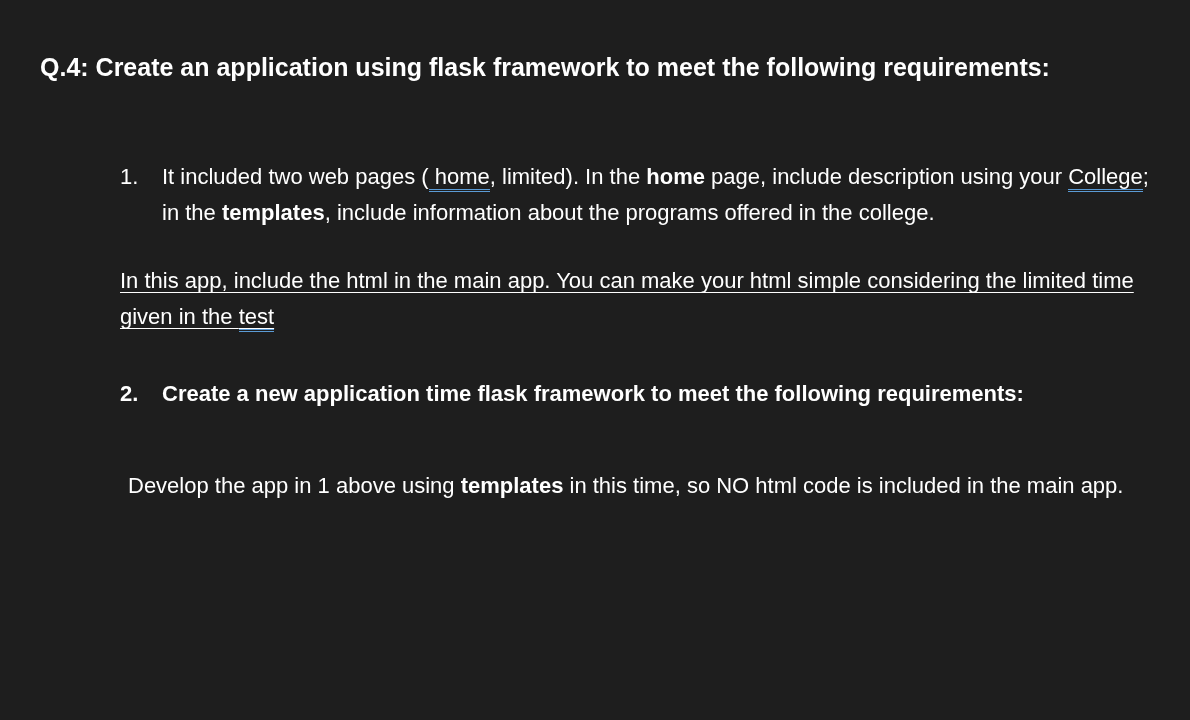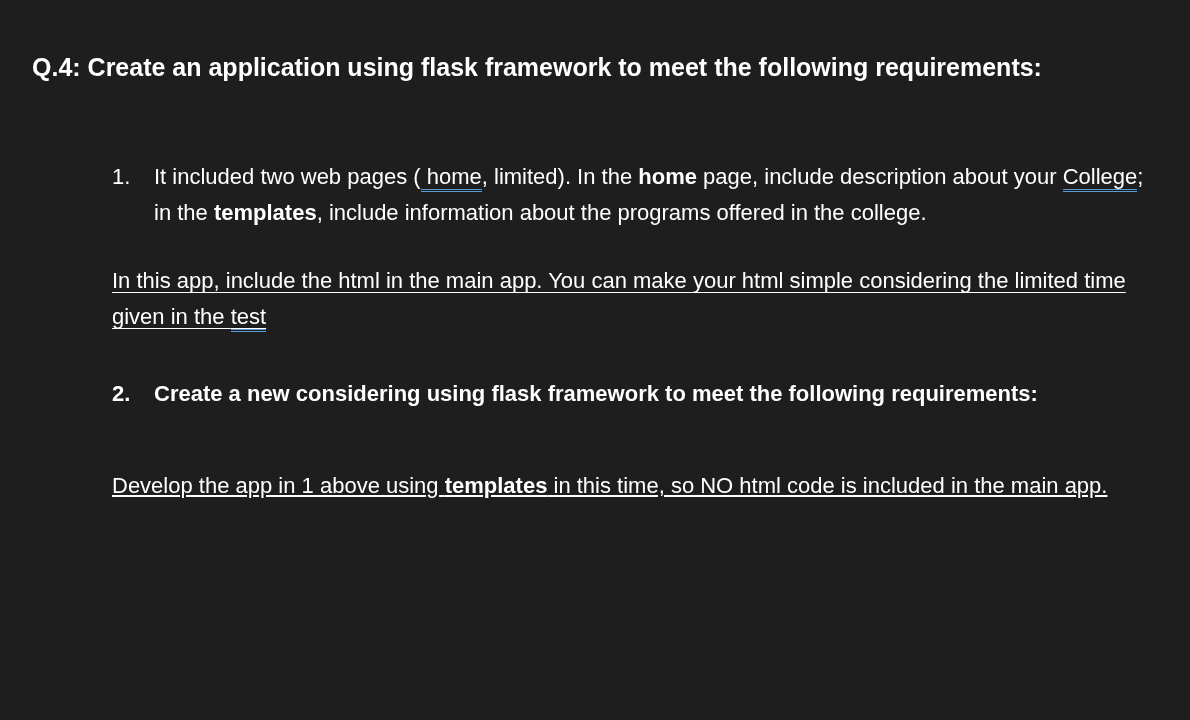--- a/index.html
+++ b/index.html
@@ -6,21 +6,21 @@
     margin: 0;
     padding: 0;
     background: #1e1e1e;
     color: #ffffff;
     font-family: "Segoe UI", "Helvetica Neue", Arial, sans-serif;
     width: 1190px;
     height: 720px;
     overflow: hidden;
   }
   .page {
-    padding: 46px 40px 30px 32px;
+    padding: 46px 40px 30px 40px;
     box-sizing: border-box;
   }
   .heading {
     font-size: 25px;
     font-weight: 700;
     line-height: 1.7;
     margin-bottom: 70px;
   }
   .content {
     padding-left: 80px;
@@ -50,49 +50,48 @@
     margin-left: 0px;
     text-decoration: underline;
     text-decoration-thickness: 1px;
     text-underline-offset: 4px;
   }
   .note .u-double {
     text-decoration: none;
   }
   .para {
     margin-top: 56px;
-    margin-left: 0px;
-    text-decoration: underline;
+    margin-left: 8px;
   }
 </style>
 </head>
 <body>
 
 <div class="page">
 
   <div class="heading">
     <span>Q.4: </span><span>Create an application using flask framework to meet the following requirements:</span>
   </div>
 
   <div class="content">
 
     <div class="list-item">
       <div class="list-num">1.</div>
       <div class="list-body">
-        <span>It included two web pages (</span><span class="u-double"> home</span><span>, limited). In the </span><span class="bold">home</span><span> page, include description about your </span><span class="u-double">College</span><span>; in the </span><span class="bold">templates</span><span>, include information about the programs offered in the college.</span>
+        <span>It included two web pages (</span><span class="u-double"> home</span><span>, limited). In the </span><span class="bold">home</span><span> page, include description using your </span><span class="u-double">College</span><span>; in the </span><span class="bold">templates</span><span>, include information about the programs offered in the college.</span>
       </div>
     </div>
 
     <div class="note">
       <span>In this app, include the html in the main app. You can make your html simple considering the limited time given in the </span><span class="u-double" style="margin-top:8px;">test</span>
     </div>
 
     <div class="list-item">
       <div class="list-num bold">2.</div>
-      <div class="list-body bold">Create a new considering using flask framework to meet the following requirements:</div>
+      <div class="list-body bold">Create a new application time flask framework to meet the following requirements:</div>
     </div>
 
     <div class="para">
       <span>Develop the app in 1 above using </span><span class="bold">templates</span><span> in this time, so NO html code is included in the main app.</span>
     </div>
 
   </div>
 </div>
 
 </body></html>

